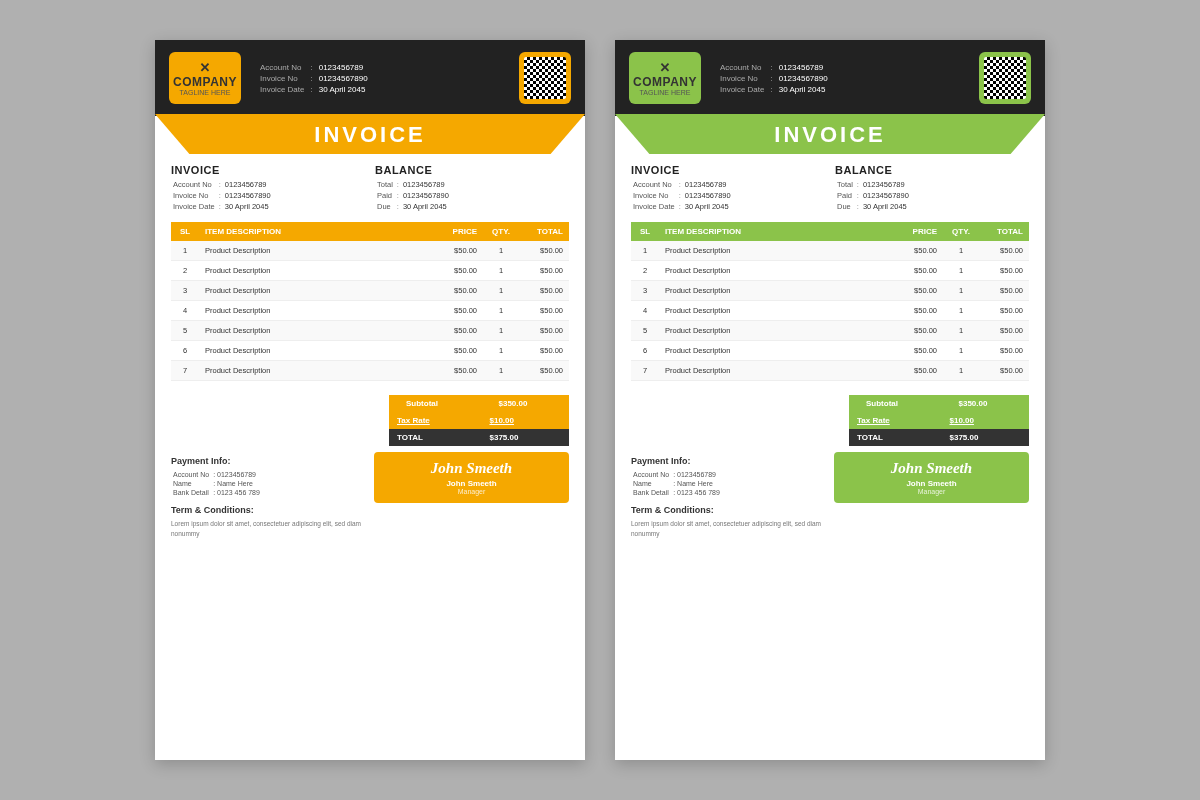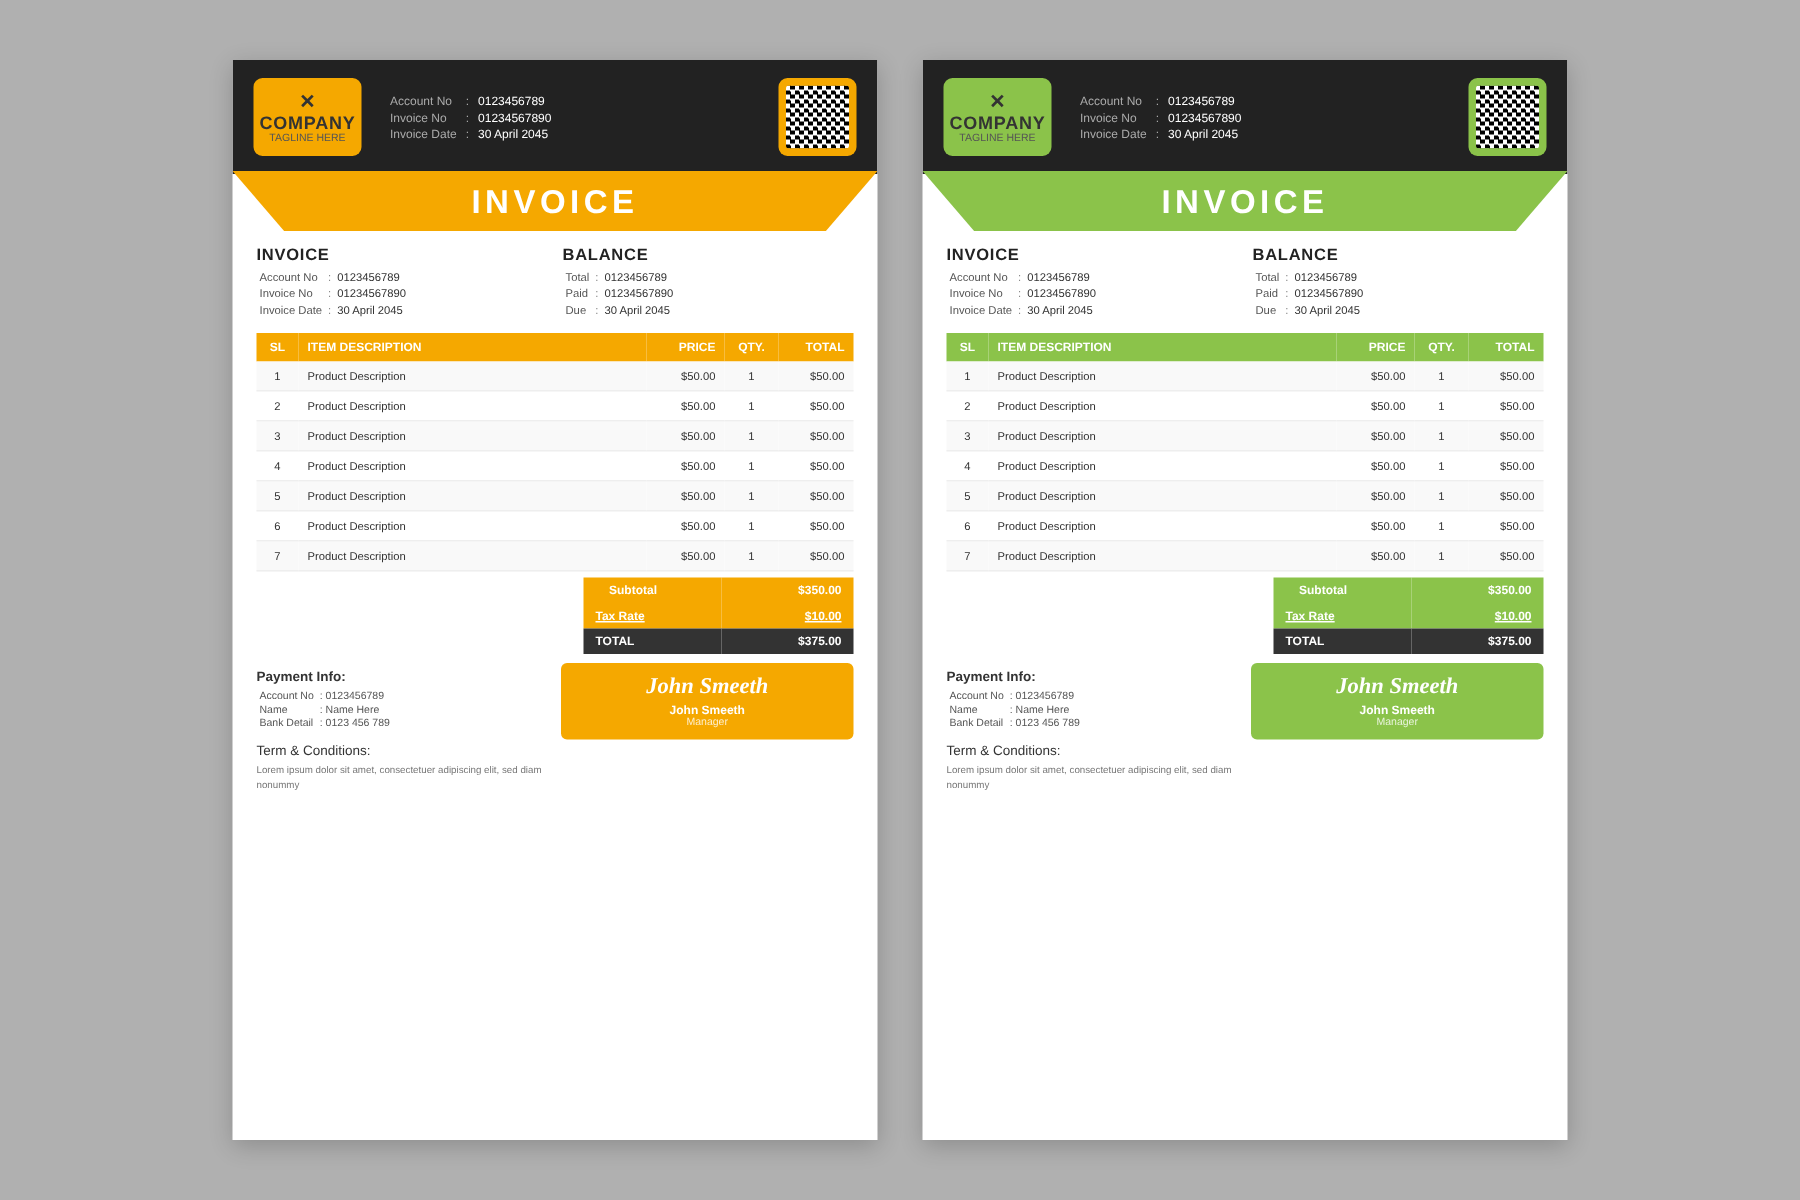--- a/index.html
+++ b/index.html
@@ -170,21 +170,21 @@
 
     .info-block td.lbl { color: #555; }
     .info-block td.sep { color: #888; padding: 0 2px; }
     .info-block td.val { color: #333; font-weight: 500; }
 
     
     .items-table {
       width: 100%;
       border-collapse: collapse;
       font-size: 7.5px;
-      margin-bottom: 4px;
+      margin-bottom: 14px;
     }
 
     .items-table thead tr th {
       padding: 5px 6px;
       font-weight: 700;
       color: #fff;
       text-align: left;
       font-size: 8px;
       text-transform: uppercase;
     }
@@ -232,21 +232,21 @@
       padding: 4px 8px;
       font-weight: 700;
     }
 
     .totals-table tr.subtotal td { background: #f5a800; color: #fff; padding-left: 17px; }
     .totals-table tr.subtotal.green td { background: #8bc34a; color: #fff; }
     .totals-table tr.taxrate td { background: #f5a800; color: #fff; text-decoration: underline; }
     .totals-table tr.taxrate.green td { background: #8bc34a; color: #fff; }
     .totals-table tr.total td { background: #333; color: #fff; }
 
-    .totals-table td:last-child { text-align: right; }
+    .totals-table td:last-child { text-align: left; }
 
     
     .footer-section {
       display: grid;
       grid-template-columns: 1fr 1fr;
       gap: 8px;
       padding: 10px 16px 14px;
       align-items: start;
     }
 
@@ -262,21 +262,21 @@
     }
 
     .payment-info td {
       font-size: 7px;
       color: #555;
       padding: 1px 2px;
     }
 
     .terms h4 {
       font-size: 9px;
-      font-weight: 400;
+      font-weight: 700;
       color: #333;
       margin-bottom: 4px;
     }
 
     .terms p {
       font-size: 6.5px;
       color: #777;
       line-height: 1.5;
     }
 

